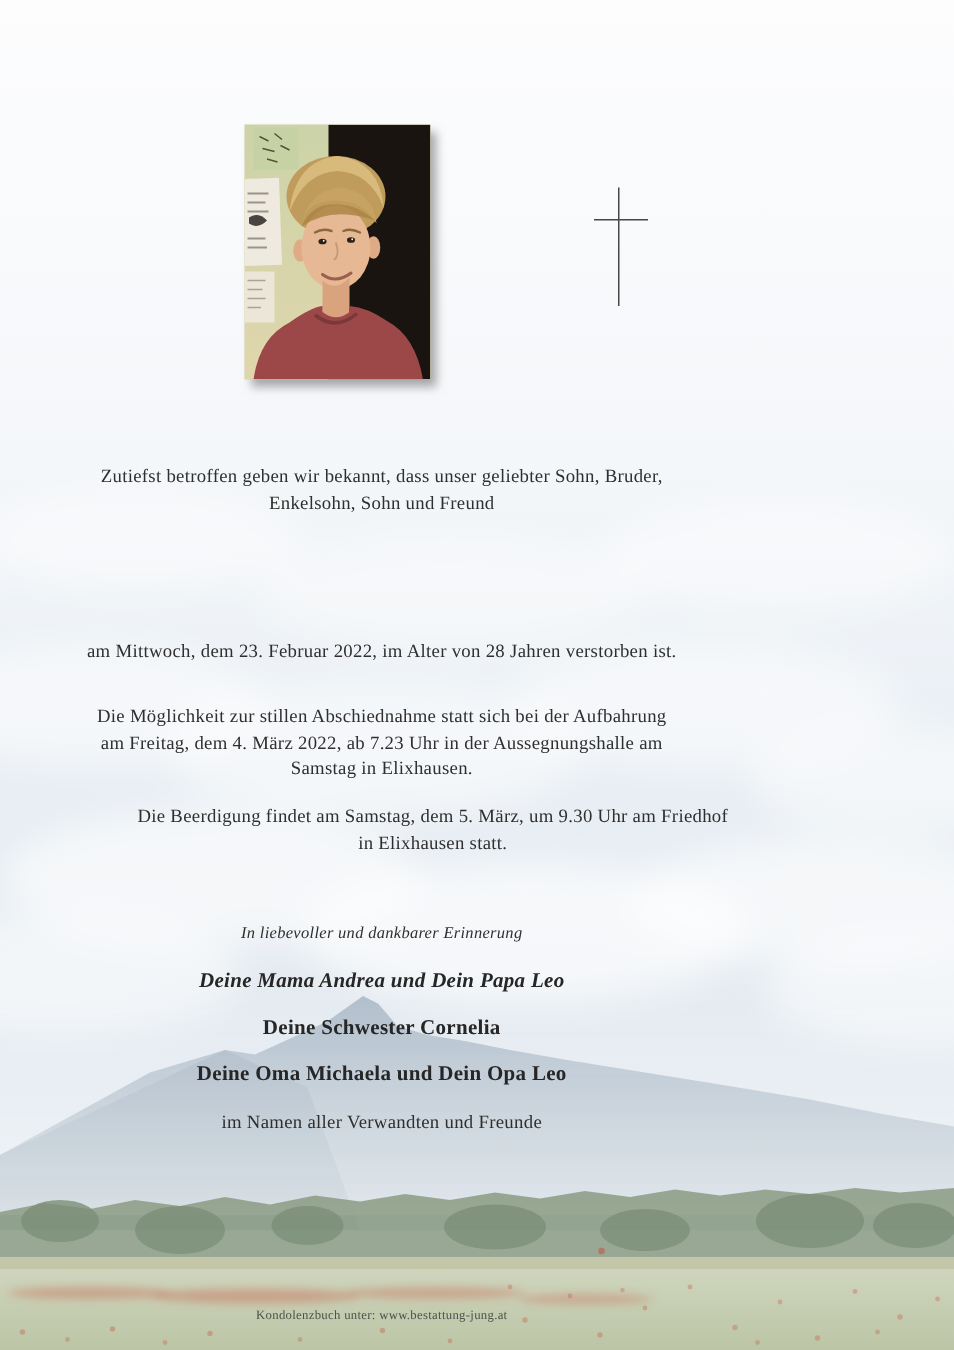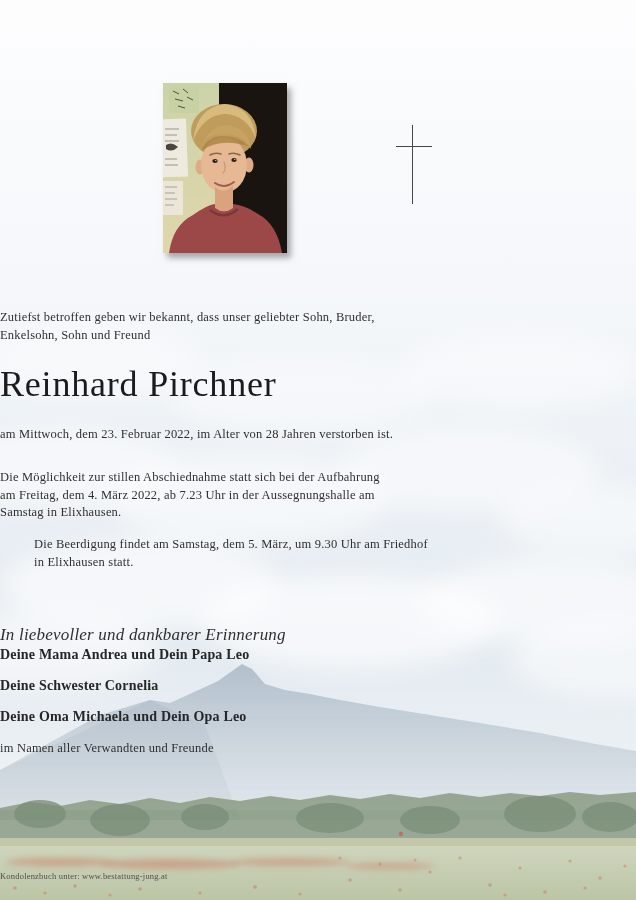--- a/index.html
+++ b/index.html
@@ -11,31 +11,31 @@
   .photo{
     position:absolute;left:163px;top:83px;width:124px;height:170px;
     box-shadow:4px 5px 6px rgba(100,100,100,.55);
     background:#d8d4ad;overflow:hidden;
   }
   .photo svg{display:block;width:124px;height:170px;}
   .cross{position:absolute;left:0;top:0;width:636px;height:900px;pointer-events:none;}
   .cross .v{position:absolute;left:412px;top:125px;width:1.4px;height:79px;background:#474747;}
   .cross .h{position:absolute;left:396px;top:146px;width:36px;height:1.4px;background:#474747;}
   .line{
-    position:absolute;left:0;width:509px;color:#2f2f2f;
+    position:absolute;left:0;width:509px;text-align:center;color:#2f2f2f;
     font-size:12.5px;letter-spacing:.2px;line-height:17.5px;
   }
   .intro{top:309px;}
   .name{top:362px;font-size:36px;line-height:44px;letter-spacing:.8px;color:#1b1b1b;}
   .deathline{top:426px;}
   .viewing{top:469px;}
   .funeral{top:536px;margin-left:34px;}
-  .remembrance{top:614px;font-style:italic;font-size:17px;margin-top:12px;}
+  .remembrance{top:614px;font-style:italic;font-size:11px;}
   .fam{font-weight:bold;font-size:14px;color:#262626;}
-  .fam1{top:646px;}
+  .fam1{top:646px;font-style:italic;}
   .fam2{top:677px;}
   .fam3{top:708px;}
   .closing{top:740px;}
   .footer{top:868px;font-size:8.5px;letter-spacing:.2px;color:#50504a;}
 </style>
 </head>
 <body>
 
 <div class="card">
 
@@ -192,21 +192,20 @@
   <div class="cross">
     <span class="v"></span>
     <span class="h"></span>
   </div>
 
   <div class="line intro">
     <div>Zutiefst betroffen geben wir bekannt, dass unser geliebter Sohn, Bruder,</div>
     <div>Enkelsohn, Sohn und Freund</div>
   </div>
 
-  <div class="line name">Reinhard Pirchner</div>
 
   <div class="line deathline">am Mittwoch, dem 23. Februar 2022, im Alter von 28 Jahren verstorben ist.</div>
 
   <div class="line viewing">
     <div>Die Möglichkeit zur stillen Abschiednahme statt sich bei der Aufbahrung</div>
     <div>am Freitag, dem 4. März 2022, ab 7.23 Uhr in der Aussegnungshalle am</div>
     <div>Samstag in Elixhausen.</div>
   </div>
 
   <div class="line funeral">

